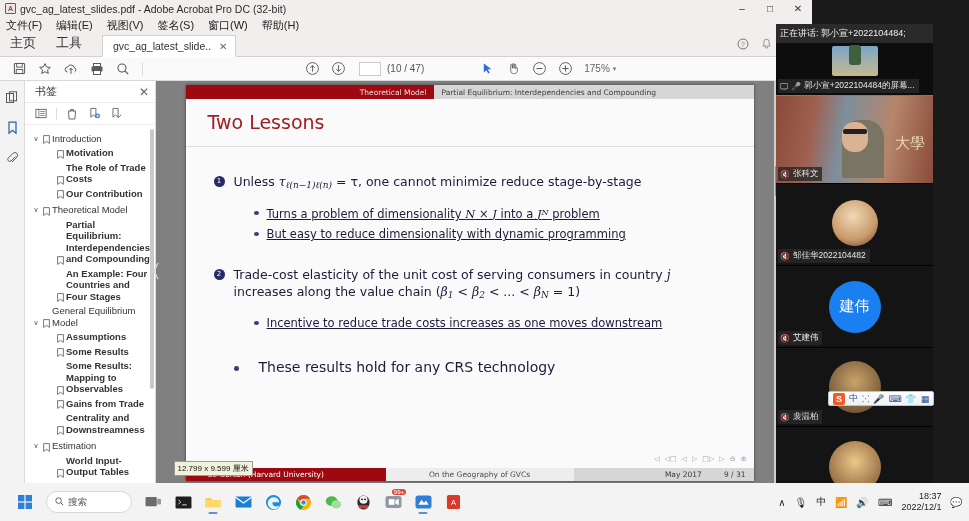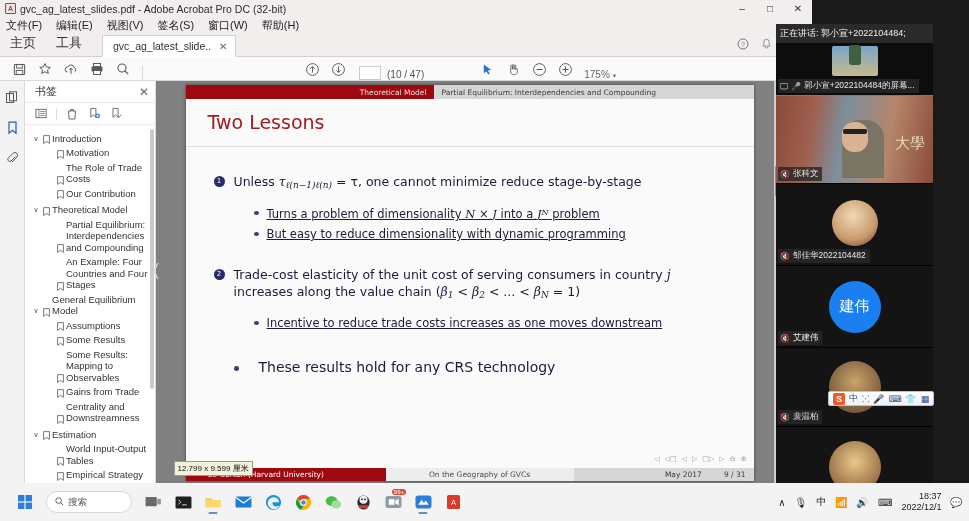--- a/index.html
+++ b/index.html
@@ -27,21 +27,21 @@
   
   .tabstrip { height: 24px; background: #f3eeee; display: flex; align-items: flex-end; border-bottom: 1px solid #d4d0cc; position: relative; }
   .tab-home, .tab-tools { padding: 2px 10px 4px 10px; font-size: 13px; color: #333; }
   .doc-tab { margin-left: 10px; background: #fff; border: 1px solid #d4d0cc; border-bottom: 1px solid #fff; padding: 4px 8px 4px 10px; font-size: 10.5px; color: #333; display: flex; align-items: center; gap: 8px; position: relative; top: 1px; min-width: 96px; }
   .doc-tab .x { font-size: 10px; color: #666; }
   .tab-right { position: absolute; right: 6px; bottom: 3px; display: flex; align-items: center; gap: 12px; }
   .tab-right .ico { font-size: 12px; color: #555; }
   .signin { font-size: 11px; color: #333; }
 
   
-  .toolbar { height: 24px; background: #fafafa; border-bottom: 1px solid #d9d9d9; display: flex; align-items: flex-end; padding: 0 6px; gap: 0; }
+  .toolbar { height: 24px; background: #fafafa; border-bottom: 1px solid #d9d9d9; display: flex; align-items: center; padding: 0 6px; gap: 0; }
   .tb { width: 26px; height: 22px; display: flex; align-items: center; justify-content: center; color: #5a5a5a; }
   .tb svg { display: block; }
   .tb-sep { width: 1px; height: 14px; background: #d9d9d9; margin: 0 6px; }
   .pagebox { width: 22px; height: 14px; border: 1px solid #ccc; background: #fff; font-size: 8px; color: #888; text-align: center; line-height: 13px; }
   .pagecount { font-size: 10px; color: #555; margin-left: 6px; }
   .zoomval { font-size: 10px; color: #666; margin-left: 6px; }
   .caret { font-size: 7px; color: #777; margin-left: 3px; }
 
   
   .appbody { display: flex; height: 499px; border-radius: 17px; }
@@ -57,21 +57,21 @@
   .bm-head .t { font-size: 11px; color: #333; }
   .bm-head .x { font-size: 12px; color: #666; }
   .bm-tools { height: 22px; display: flex; align-items: center; gap: 2px; padding-left: 6px; border-bottom: 1px solid #ececec; }
   .bm-tool { width: 20px; height: 18px; display: flex; align-items: center; justify-content: center; color: #666; }
   .bm-list { flex: 1; overflow: hidden; padding: 4px 0 0 0; position: relative; }
   .bm-row { display: flex; align-items: flex-end; padding: 1.5px 4px 1.5px 0; font-size: 9.5px; color: #333; line-height: 11.5px; }
   .bm-row .tw { width: 10px; flex: 0 0 10px; text-align: center; font-size: 7px; color: #555; padding-top: 2px; }
   .bm-row .bk { width: 11px; flex: 0 0 11px; display: flex; justify-content: center; padding-top: 1px; }
   .bm-row .lb { flex: 1; }
   .lvl1 { padding-left: 6px; }
-  .lvl2 { padding-left: 20px; }
+  .lvl2 { padding-left: 20px; font-weight: bold; }
   .bm-scroll { position: absolute; right: 1px; top: 4px; width: 4px; height: 260px; background: #c9c9c9; border-radius: 2px; }
 
   
   .docview { flex: 1; background: #808080; position: relative; display: flex; justify-content: center; padding-top: 4px; }
   .handle { position: absolute; left: -4px; top: 170px; width: 8px; height: 40px; }
   .page { width: 568px; height: 396px; background: #fafafa; box-shadow: 0 0 3px rgba(0,0,0,.5); position: relative; font-family: "DejaVu Sans", sans-serif; }
 
   .slide-hdr { height: 14px; display: flex; }
   .hdr-red { flex: 1; background: #9e0810; color: #f0dede; font-size: 7.5px; display: flex; align-items: center; justify-content: flex-end; padding-right: 7px; }
   .hdr-grey { width: 320px; background: #d6d6d6; color: #3a3a3a; font-size: 7.5px; display: flex; align-items: center; padding-left: 8px; }

